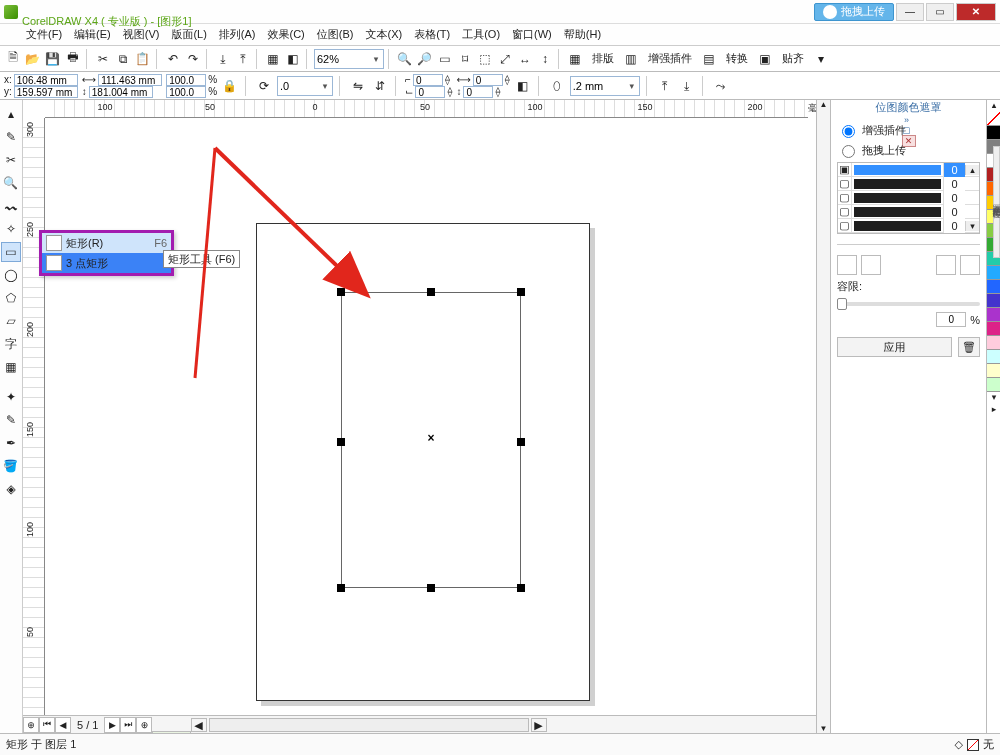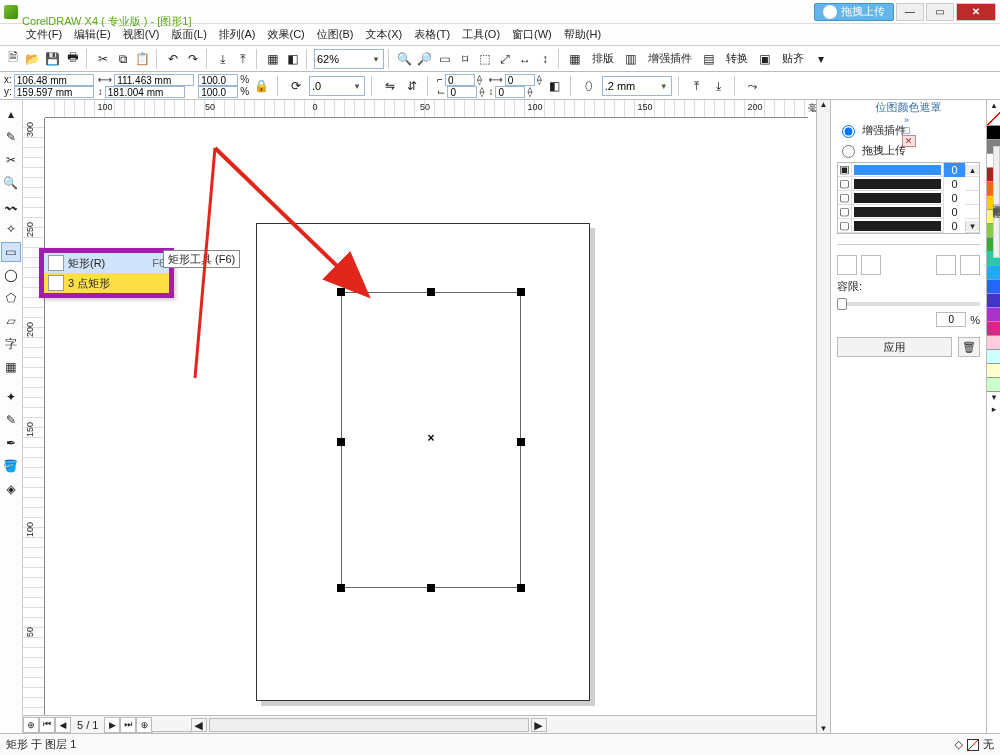--- a/index.html
+++ b/index.html
@@ -18,39 +18,39 @@
   .menu-item { padding:2px 6px; cursor:default;}
   .toolbar { height:26px; border-bottom:1px solid #bbb; display:flex; align-items:center; gap:2px; padding:0 4px; position:relative;}
   .tool-ico { width:18px;height:18px; border:1px solid transparent; display:flex; align-items:center; justify-content:center; font-size:12px;}
   .tool-sep { width:4px;height:20px; border-left:1px solid #ccc; margin:0 2px;}
   .tool-combo { display:flex; align-items:center; border:1px solid #9bb7d6; height:20px; background:#fff;}
   .tool-combo input { border:none; width:54px; font-size:11px; padding:0 2px; outline:none;}
   .tool-combo .arrow { width:14px; text-align:center; font-size:9px; color:#555;}
   .propsbar { height:28px; border-bottom:1px solid #bbb; display:flex; align-items:center; gap:4px; padding:0 4px;}
   .xyblock { display:flex; flex-direction:column; font-size:10px; line-height:12px; margin-top:1px;}
   .xyblock .row { display:flex; align-items:center; gap:2px;}
-  .xyblock input { width:80px; height:12px; font-size:10px; border:1px solid #9bb7d6; padding:0 2px;}
+  .xyblock input { width:64px; height:12px; font-size:10px; border:1px solid #9bb7d6; padding:0 2px;}
   .workarea { position:absolute; top:100px; left:0; right:0; bottom:22px; display:flex;}
   .toolbox { width:23px; background:#fdfdfd; border-right:1px solid #ccc; display:flex; flex-direction:column; gap:3px; padding:4px 1px;}
   .toolbox .t { width:20px;height:20px; border:1px solid transparent; display:flex;align-items:center;justify-content:center;font-size:12px;}
   .toolbox .t.active { background:#cfe4fb; border:1px solid #7ea9d8;}
   .canvasholder { flex:1; position:relative; background:#fff; overflow:hidden;}
   .ruler-h { position:absolute; top:0; left:22px; right:22px; height:18px; background:repeating-linear-gradient(to right, #fff, #fff 9px, #ddd 9px, #ddd 10px); border-bottom:1px solid #888; font-size:9px;}
   .ruler-h .tick { position:absolute; top:2px; transform:translateX(-50%);}
   .ruler-h .units{ position:absolute; right:-18px; top:2px; font-size:9px;}
   .ruler-v { position:absolute; top:18px; left:0; width:22px; bottom:18px; background:repeating-linear-gradient(to bottom, #fff, #fff 9px, #ddd 9px, #ddd 10px); border-right:1px solid #888; font-size:9px;}
   .ruler-v .tick { position:absolute; left:2px; transform:translateY(-50%) rotate(-90deg); transform-origin:left top;}
   .drawing { position:absolute; top:18px; left:22px; right:22px; bottom:18px; background:#fff;}
   
   .page-shadow { position:absolute; left:216px; top:110px; width:334px; height:478px; background:#d0d0d0;}
   .page { position:absolute; left:211px; top:105px; width:334px; height:478px; background:#fff; border:1px solid #333;}
   .sel-rect { position:absolute; left:296px; top:174px; width:180px; height:296px; border:1px solid #666;}
   .handle { position:absolute; width:8px;height:8px; background:#000;}
   .hm { position:absolute; width:8px;height:8px; font-size:12px; font-weight:bold; color:#000; display:flex; align-items:center; justify-content:center;}
-  .fly { position:absolute; top:130px; left:-6px; width:135px; background:#fde047; border:5px solid #a21caf; box-shadow:2px 2px 4px rgba(0,0,0,.2);}
+  .fly { position:absolute; top:112px; left:-6px; width:135px; background:#3b82f6; border:3px solid #a21caf; box-shadow:2px 2px 4px rgba(0,0,0,.2);}
   .fly-row { display:flex; align-items:center; height:20px; padding:0 4px; gap:4px;}
   .fly-row.active { background:#cfe4fb;}
   .fly-ico { width:16px;height:16px; border:1px solid #999; background:#fff;}
   .fly-sc { margin-left:auto; color:#666;}
   .tooltip { position:absolute; top:132px; left:118px; height:18px; background:#fff; border:1px solid #888; padding:0 4px; display:flex; align-items:center; font-size:11px;}
   .scroll-h-area { position:absolute; left:0; right:0; bottom:0; height:18px; border-top:1px solid #bbb; display:flex; align-items:center; background:#f5f5f5;}
   .pager { display:flex; align-items:center; gap:0; height:18px;}
   .pager .btn { width:16px; height:16px; border:1px solid #bbb; background:#fff; display:flex; align-items:center; justify-content:center; font-size:9px;}
   .pager .tab { height:16px; border:1px solid #bbb; background:#eaf4e2; padding:0 8px; display:flex;align-items:center;margin-top:28px;}
   .pager .lbl { padding:0 6px;}

